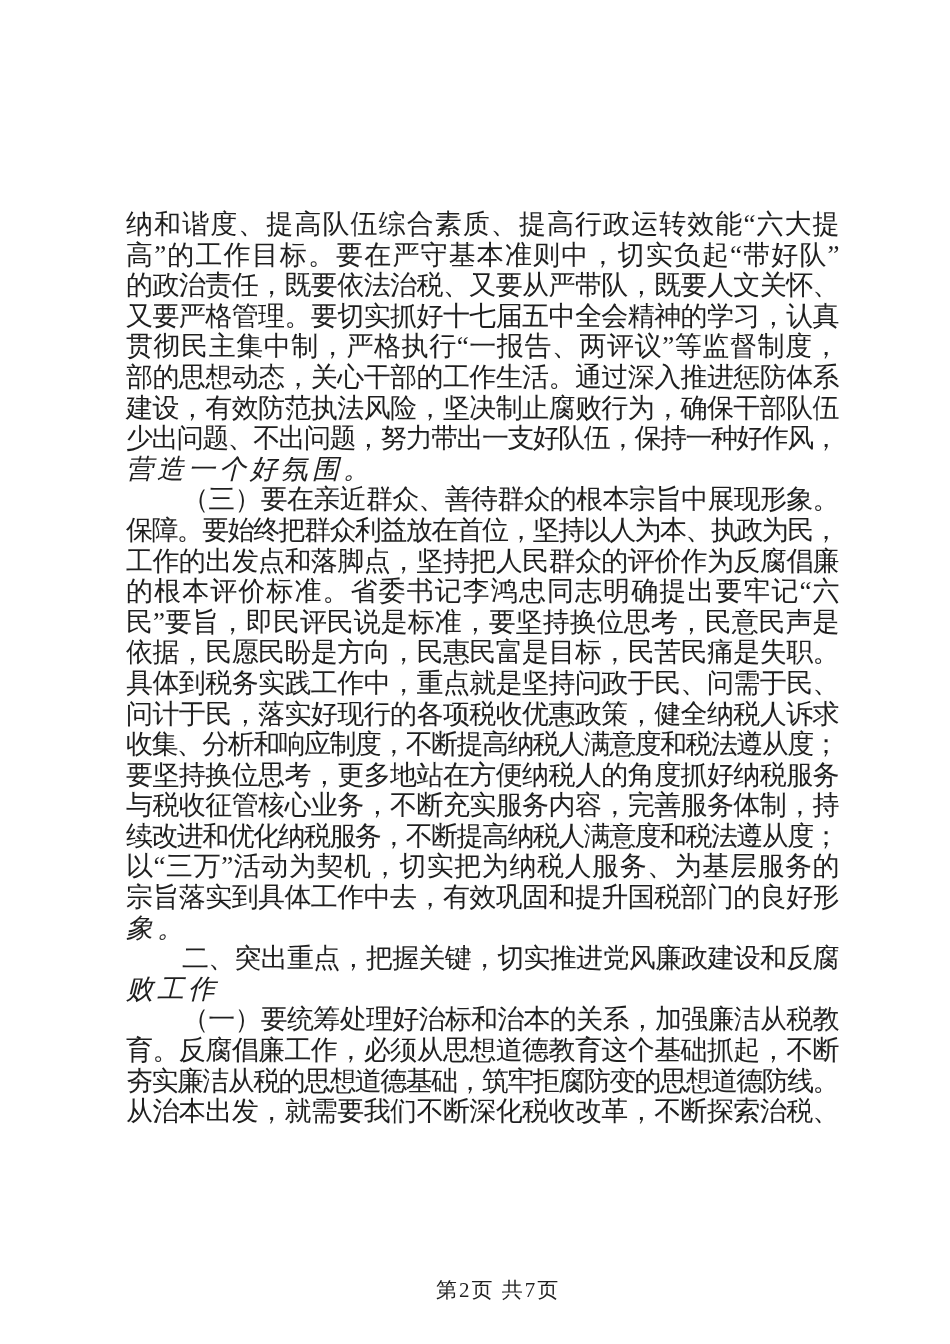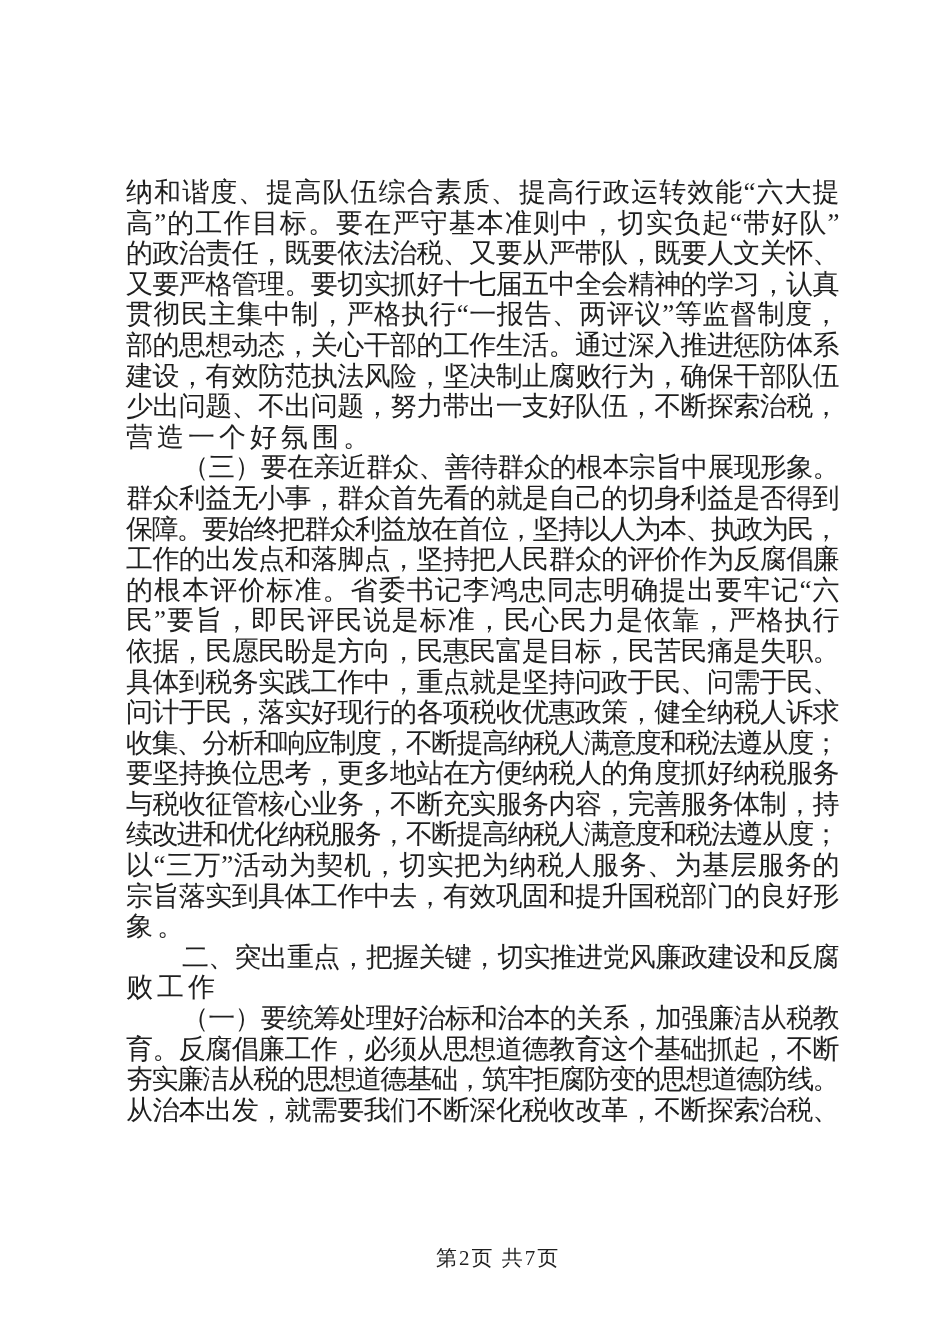--- a/index.html
+++ b/index.html
@@ -3,20 +3,21 @@
 <meta charset="utf-8">
 <style>
   html, body { margin: 0; padding: 0; }
   .page {
     position: relative;
     width: 950px;
     height: 1288px;
     background: #ffffff;
     overflow: hidden;
     font-family: "Liberation Serif", "DejaVu Serif", serif;
+    margin-top: 32px;
   }
   .doc-body {
     position: absolute;
     left: 126px;
     top: 177px;
     width: 712px;
     font-size: 27px;
     line-height: 30.6px;
     color: #1f1f1f;
   }
@@ -26,20 +27,21 @@
     text-align-last: justify;
     letter-spacing: -1.6px;
     white-space: nowrap;
   }
   .doc-line.indent { text-indent: 56px; }
   .doc-line.end {
     text-align: center;
     text-align-last: left;
     letter-spacing: 4px;
     white-space: normal;
+    font-style: italic;
   }
   .footer {
     position: absolute;
     top: 1244px;
     left: 0;
     width: 100%;
     text-align: center;
     font-size: 21px;
     color: #1f1f1f;
   }
@@ -54,28 +56,27 @@
 
 <div class="page">
   <div class="doc-body" id="doc-body">
       <div class="doc-line">纳和谐度、提高队伍综合素质、提高行政运转效能“六大提</div>
       <div class="doc-line">高”的工作目标。要在严守基本准则中，切实负起“带好队”</div>
       <div class="doc-line">的政治责任，既要依法治税、又要从严带队，既要人文关怀、</div>
       <div class="doc-line">又要严格管理。要切实抓好十七届五中全会精神的学习，认真</div>
       <div class="doc-line">贯彻民主集中制，严格执行“一报告、两评议”等监督制度，</div>
       <div class="doc-line">部的思想动态，关心干部的工作生活。通过深入推进惩防体系</div>
       <div class="doc-line">建设，有效防范执法风险，坚决制止腐败行为，确保干部队伍</div>
-      <div class="doc-line">少出问题、不出问题，努力带出一支好队伍，不断探索治税，</div>
+      <div class="doc-line">少出问题、不出问题，努力带出一支好队伍，保持一种好作风，</div>
       <div class="doc-line end">营造一个好氛围。</div>
       <div class="doc-line indent">（三）要在亲近群众、善待群众的根本宗旨中展现形象。</div>
-      <div class="doc-line">群众利益无小事，群众首先看的就是自己的切身利益是否得到</div>
       <div class="doc-line">保障。要始终把群众利益放在首位，坚持以人为本、执政为民，</div>
       <div class="doc-line">工作的出发点和落脚点，坚持把人民群众的评价作为反腐倡廉</div>
       <div class="doc-line">的根本评价标准。省委书记李鸿忠同志明确提出要牢记“六</div>
-      <div class="doc-line">民”要旨，即民评民说是标准，民心民力是依靠，严格执行</div>
+      <div class="doc-line">民”要旨，即民评民说是标准，要坚持换位思考，民意民声是</div>
       <div class="doc-line">依据，民愿民盼是方向，民惠民富是目标，民苦民痛是失职。</div>
       <div class="doc-line">具体到税务实践工作中，重点就是坚持问政于民、问需于民、</div>
       <div class="doc-line">问计于民，落实好现行的各项税收优惠政策，健全纳税人诉求</div>
       <div class="doc-line">收集、分析和响应制度，不断提高纳税人满意度和税法遵从度；</div>
       <div class="doc-line">要坚持换位思考，更多地站在方便纳税人的角度抓好纳税服务</div>
       <div class="doc-line">与税收征管核心业务，不断充实服务内容，完善服务体制，持</div>
       <div class="doc-line">续改进和优化纳税服务，不断提高纳税人满意度和税法遵从度；</div>
       <div class="doc-line">以“三万”活动为契机，切实把为纳税人服务、为基层服务的</div>
       <div class="doc-line">宗旨落实到具体工作中去，有效巩固和提升国税部门的良好形</div>
       <div class="doc-line end">象。</div>

